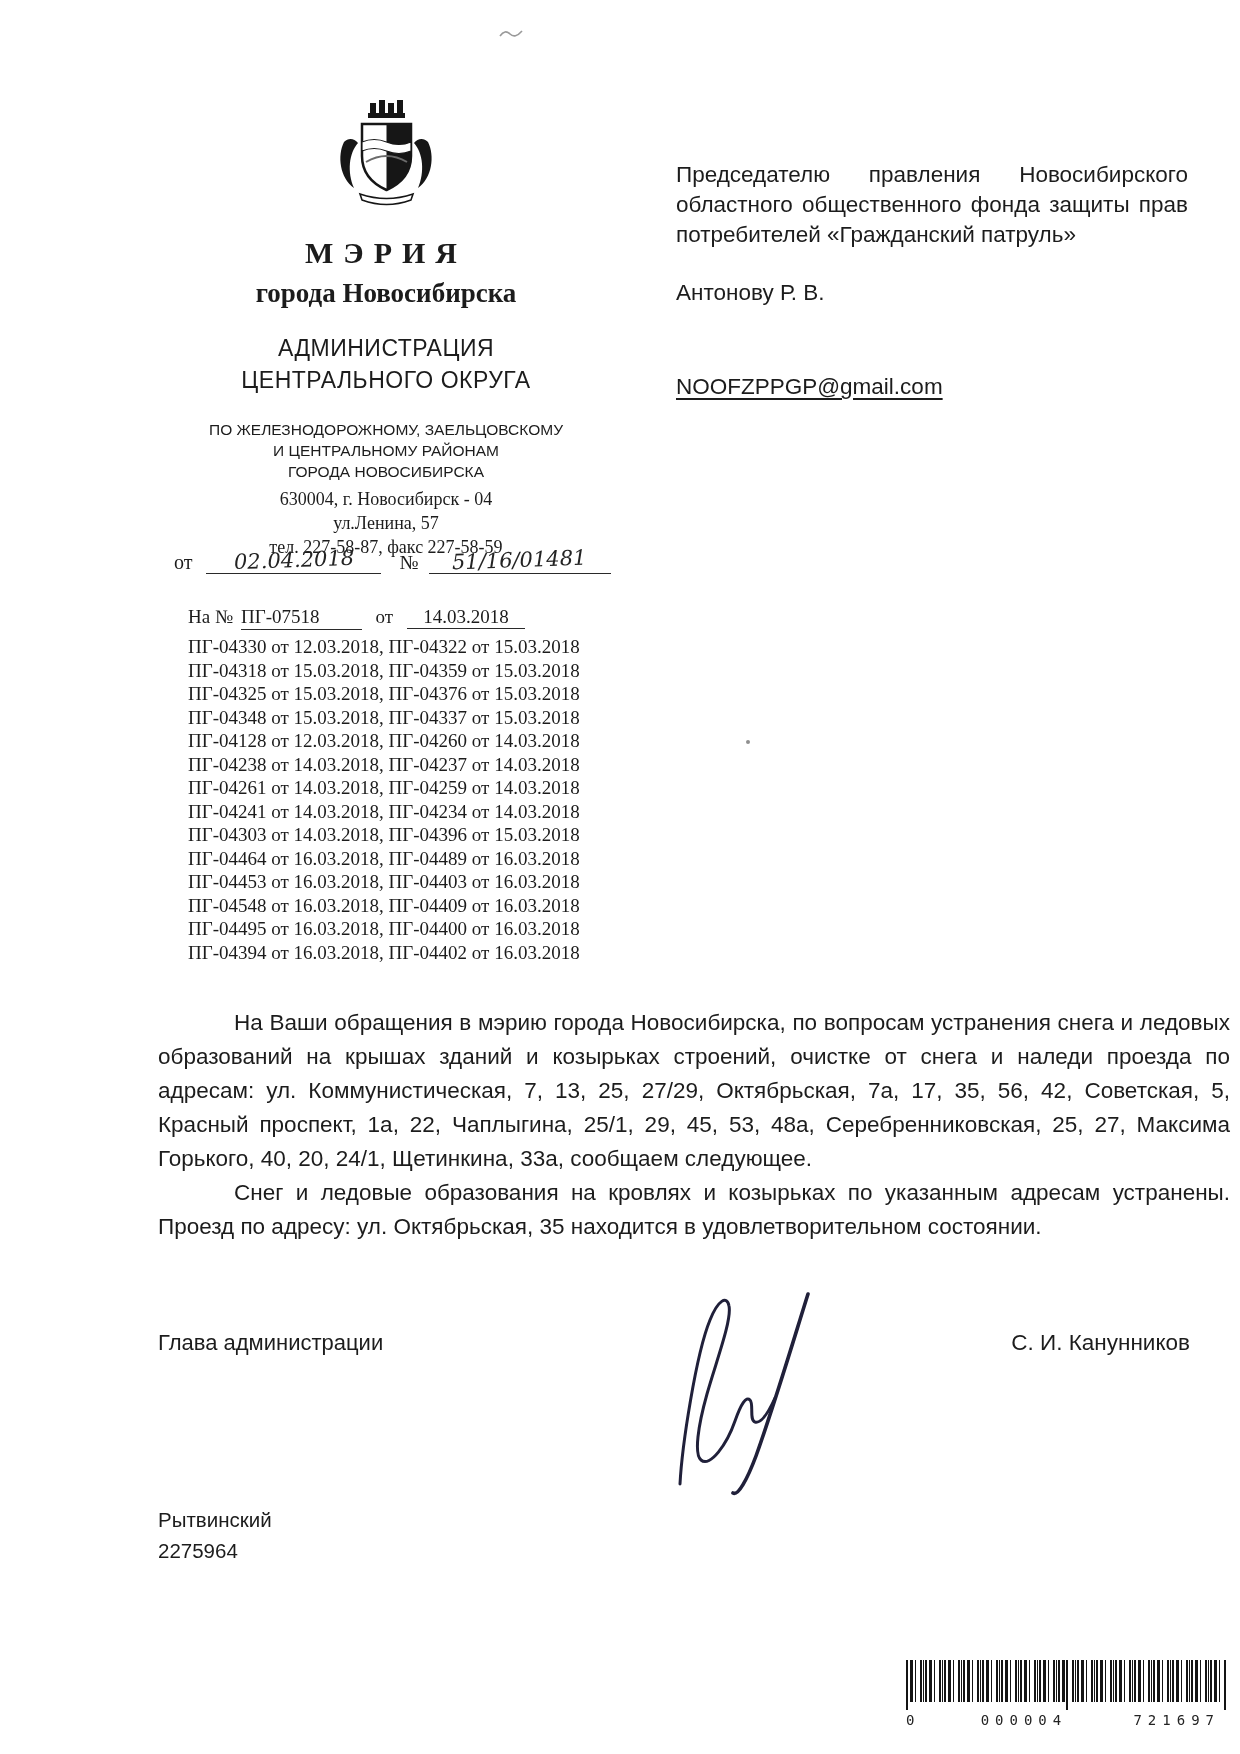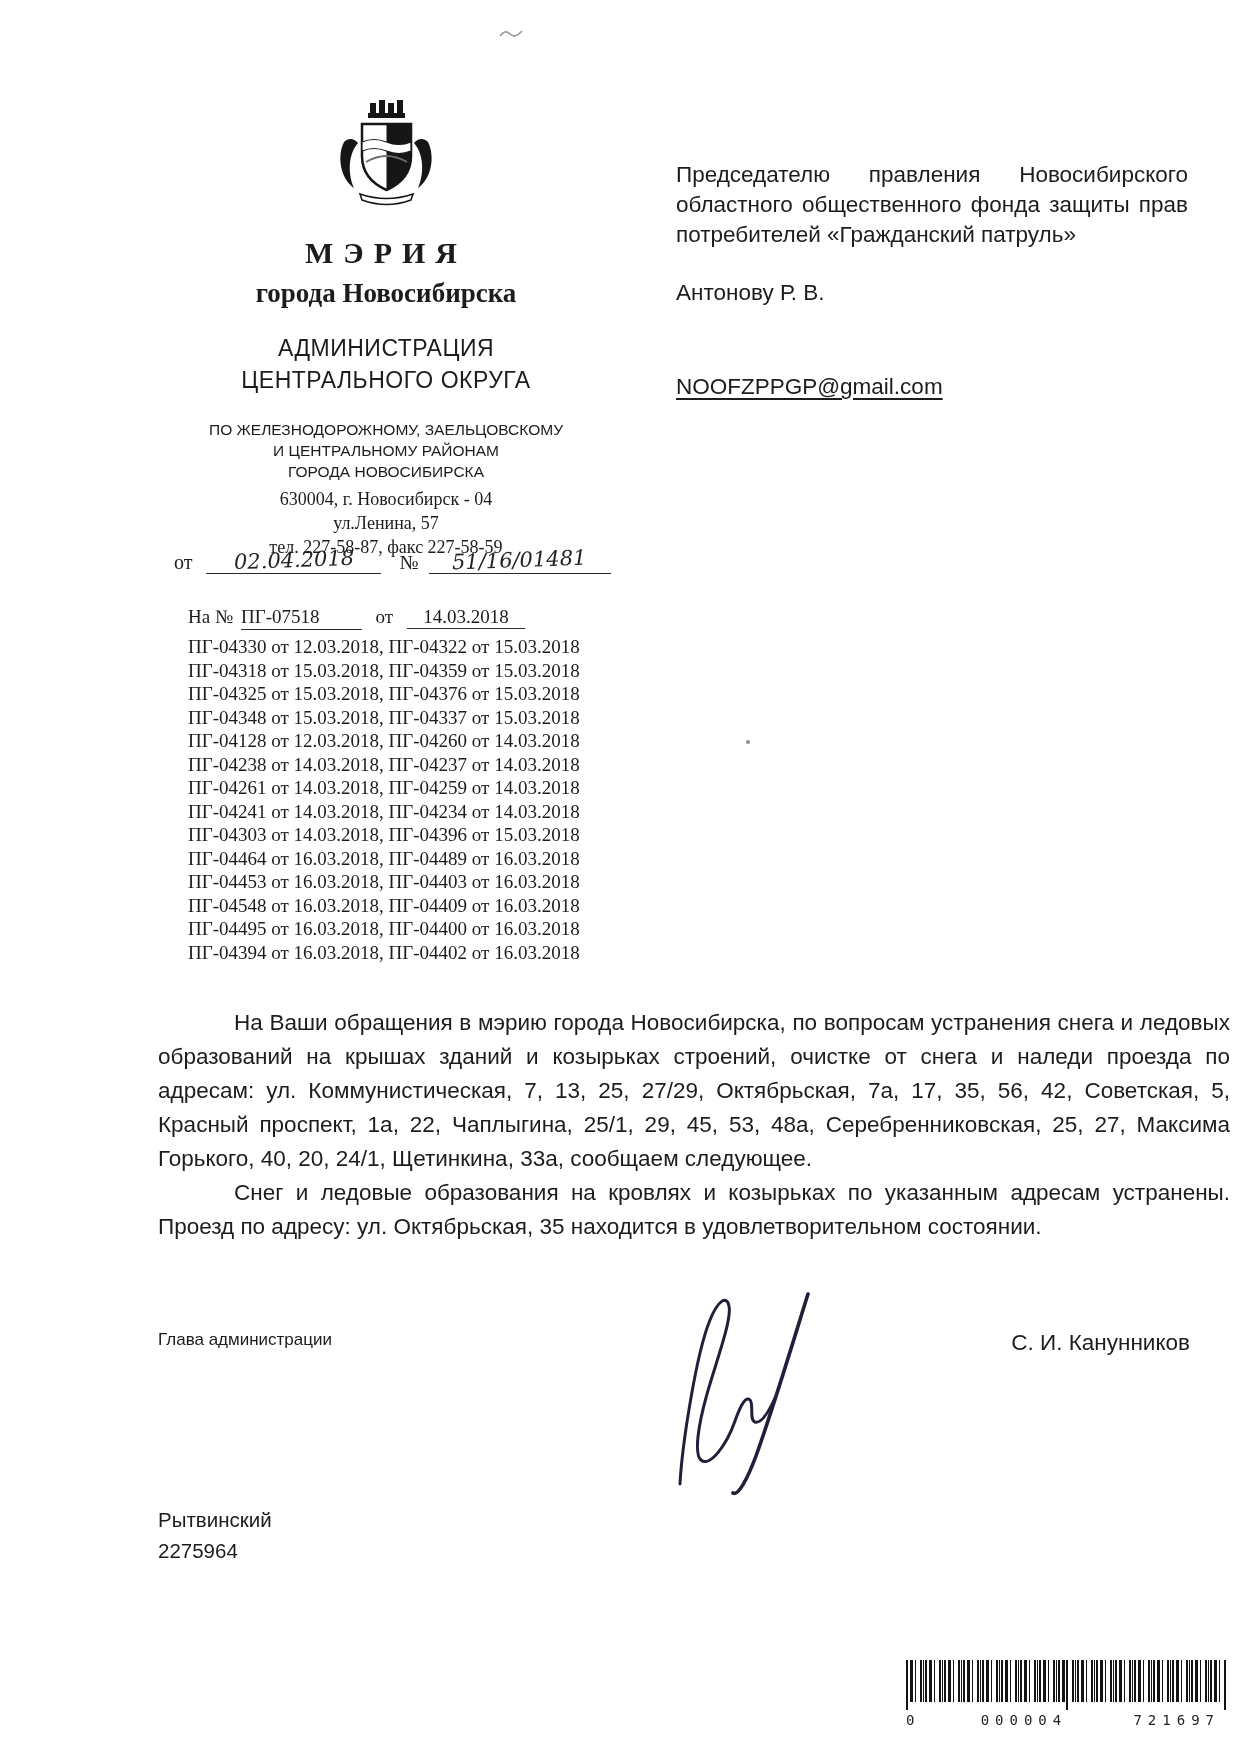--- a/index.html
+++ b/index.html
@@ -50,21 +50,21 @@
   .inreply-ot { margin-left:14px; }
   .inreply-date { margin-left:14px; padding:0 16px; }
   .inreply-line { line-height:23.5px; white-space:nowrap; }
 
   
   .letter-body { position:absolute; left:158px; top:1006px; width:1072px;
     font-size:22.5px; line-height:34px; text-align:justify; }
   .letter-body p { text-indent:76px; margin:0; }
 
   
-  .signoff-title { position:absolute; left:158px; top:1330px; font-size:17px; }
+  .signoff-title { position:absolute; left:158px; top:1330px; font-size:22px; }
   .signoff-name  { position:absolute; right:50px; top:1330px; font-size:22.5px; }
   .signature-wrap { position:absolute; left:650px; top:1288px; width:210px; height:212px; }
 
   
   .executor { position:absolute; left:158px; top:1504px; font-size:20.5px; line-height:31px; }
 
   
   .barcode { position:absolute; left:906px; top:1660px; width:320px; }
   .barcode-bars { position:relative; height:42px; background:
     repeating-linear-gradient(90deg,

